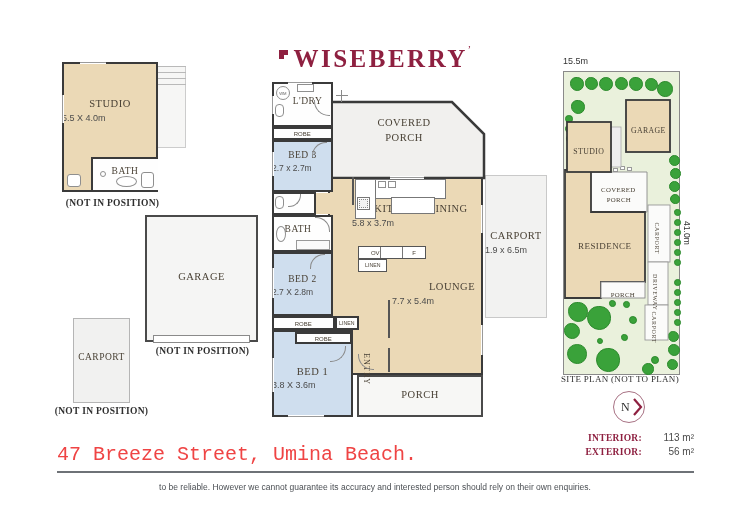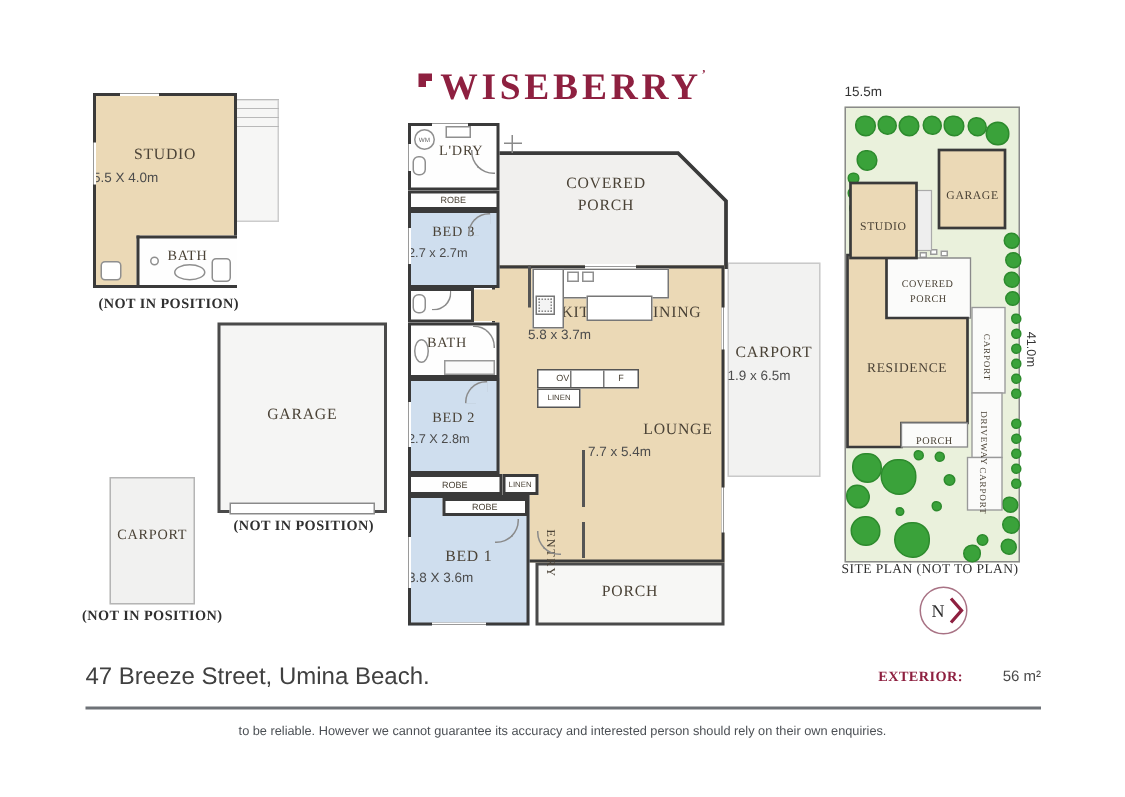--- a/index.html
+++ b/index.html
@@ -31,22 +31,22 @@
        font-size:9.5px;font-weight:bold;letter-spacing:.3px;white-space:nowrap;}
   .winv{position:absolute;background:linear-gradient(to right,#fff 37%,#9a9a9a 37%,#9a9a9a 63%,#fff 63%);z-index:6;}
   .winh{position:absolute;background:linear-gradient(to bottom,#fff 37%,#9a9a9a 37%,#9a9a9a 63%,#fff 63%);z-index:6;}
   .arc{position:absolute;border-color:#8a8a8a;border-style:solid;z-index:5;}
   .fix{position:absolute;background:#fff;border:1px solid #8f8f8f;box-sizing:border-box;z-index:5;}
   .vert{position:absolute;text-align:center;white-space:nowrap;}
   .tree{position:absolute;background:#3aa23a;border:1px solid #2d8a2d;box-sizing:border-box;z-index:3;}
   .sitelbl{position:absolute;text-align:center;color:#4a4236;font-family:"Liberation Serif",serif;white-space:nowrap;z-index:5;}
   .pathdot{position:absolute;width:5px;height:4px;background:#fdfdfd;border:1px solid #9a9a9a;box-sizing:border-box;z-index:4;}
   
-  #address{position:absolute;left:57px;top:443px;font-family:Liberation Sans, sans-serif;
-        font-size:16px;color:#404040;}
+  #address{position:absolute;left:57px;top:443px;font-family:Liberation Mono, monospace;
+        font-size:20px;color:#ef4444;}
   #divider{position:absolute;left:57px;top:471px;width:637px;height:2px;background:#4a4f55;opacity:.8;}
   .statrow{position:absolute;width:160px;right:56px;display:flex;justify-content:flex-end;align-items:baseline;}
   .statlabel{font-family:"Liberation Serif",serif;font-weight:bold;color:#8e2040;font-size:9.5px;
         letter-spacing:.3px;text-align:right;}
   .statvalue{font-family:"Liberation Sans",sans-serif;color:#4a4a4a;font-size:10px;width:52px;text-align:right;}
   #disc{position:absolute;left:0;top:481px;width:750px;text-align:center;color:#4b4f54;
         font-size:8.5px;line-height:13px;font-family:"Liberation Sans",sans-serif;}
   #compass{position:absolute;left:613px;top:391px;width:32px;height:32px;border:1.2px solid #a87284;
         border-radius:50%;box-sizing:border-box;}
   #compass .n{position:absolute;left:7px;top:8px;font-family:"Liberation Serif",serif;font-size:12px;color:#2f2f2f;}
@@ -268,20 +268,24 @@
   <div class="vert" style="left:663px;top:224px;width:50px;transform:rotate(90deg);z-index:5;"><span class="sc" style="transform:scale(.85);font-family:'Liberation Sans',sans-serif;color:#333;">41.0m</span></div>
   <div class="sitelbl" style="left:545px;top:374px;width:150px;font-size:9px;color:#2f2f2f;letter-spacing:.3px;">SITE PLAN (NOT TO PLAN)</div>
 
   <div id="compass">
     <span class="n">N</span>
     <svg style="position:absolute;left:19px;top:6px;" width="10" height="18" viewBox="0 0 10 18">
       <path d="M1,1 L8,9 L1,17" fill="none" stroke="#8e2040" stroke-width="2.2"></path>
     </svg>
   </div>
 
+  <div class="statrow" style="top:432px;">
+    <span class="statlabel">INTERIOR:</span>
+    <span class="statvalue">113 m²</span>
+  </div>
   <div class="statrow" style="top:446px;">
     <span class="statlabel">EXTERIOR:</span>
     <span class="statvalue">56 m²</span>
   </div>
 
   <div id="address">47 Breeze Street, Umina Beach.</div>
   <div id="divider"></div>
   <div id="disc">
     <div>to be reliable. However we cannot guarantee its accuracy and interested person should rely on their own enquiries.</div>
   </div>

